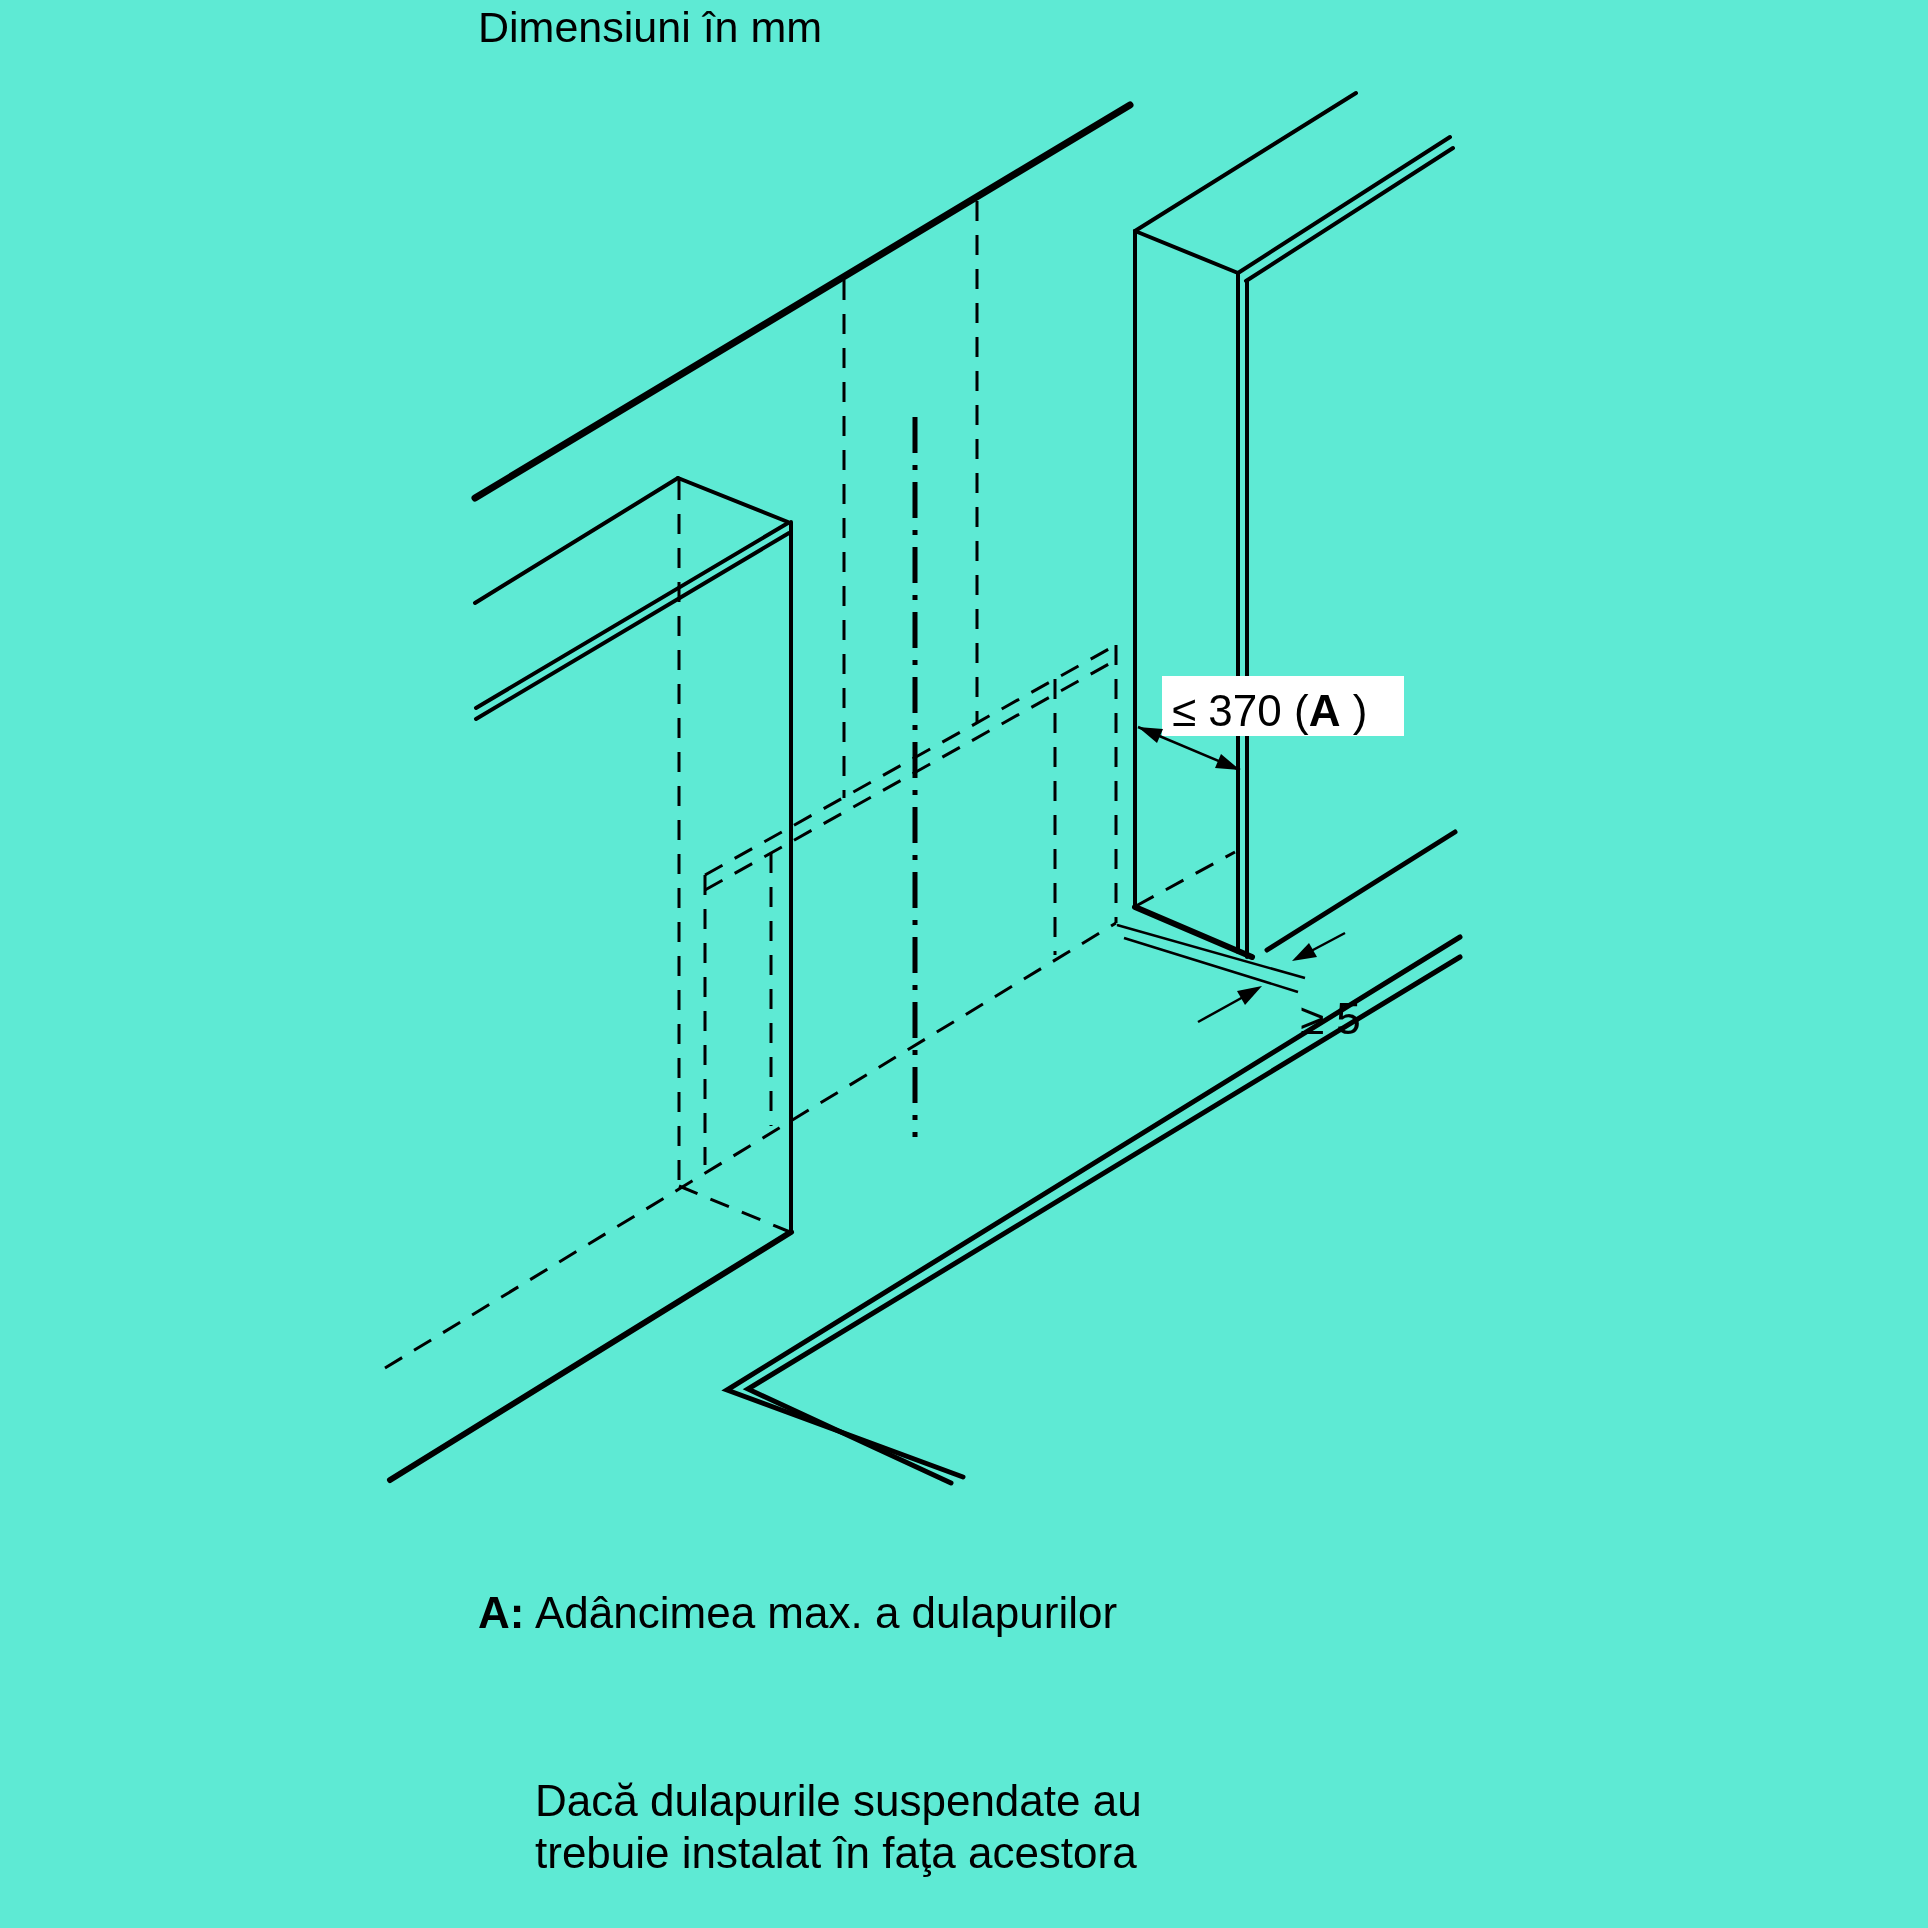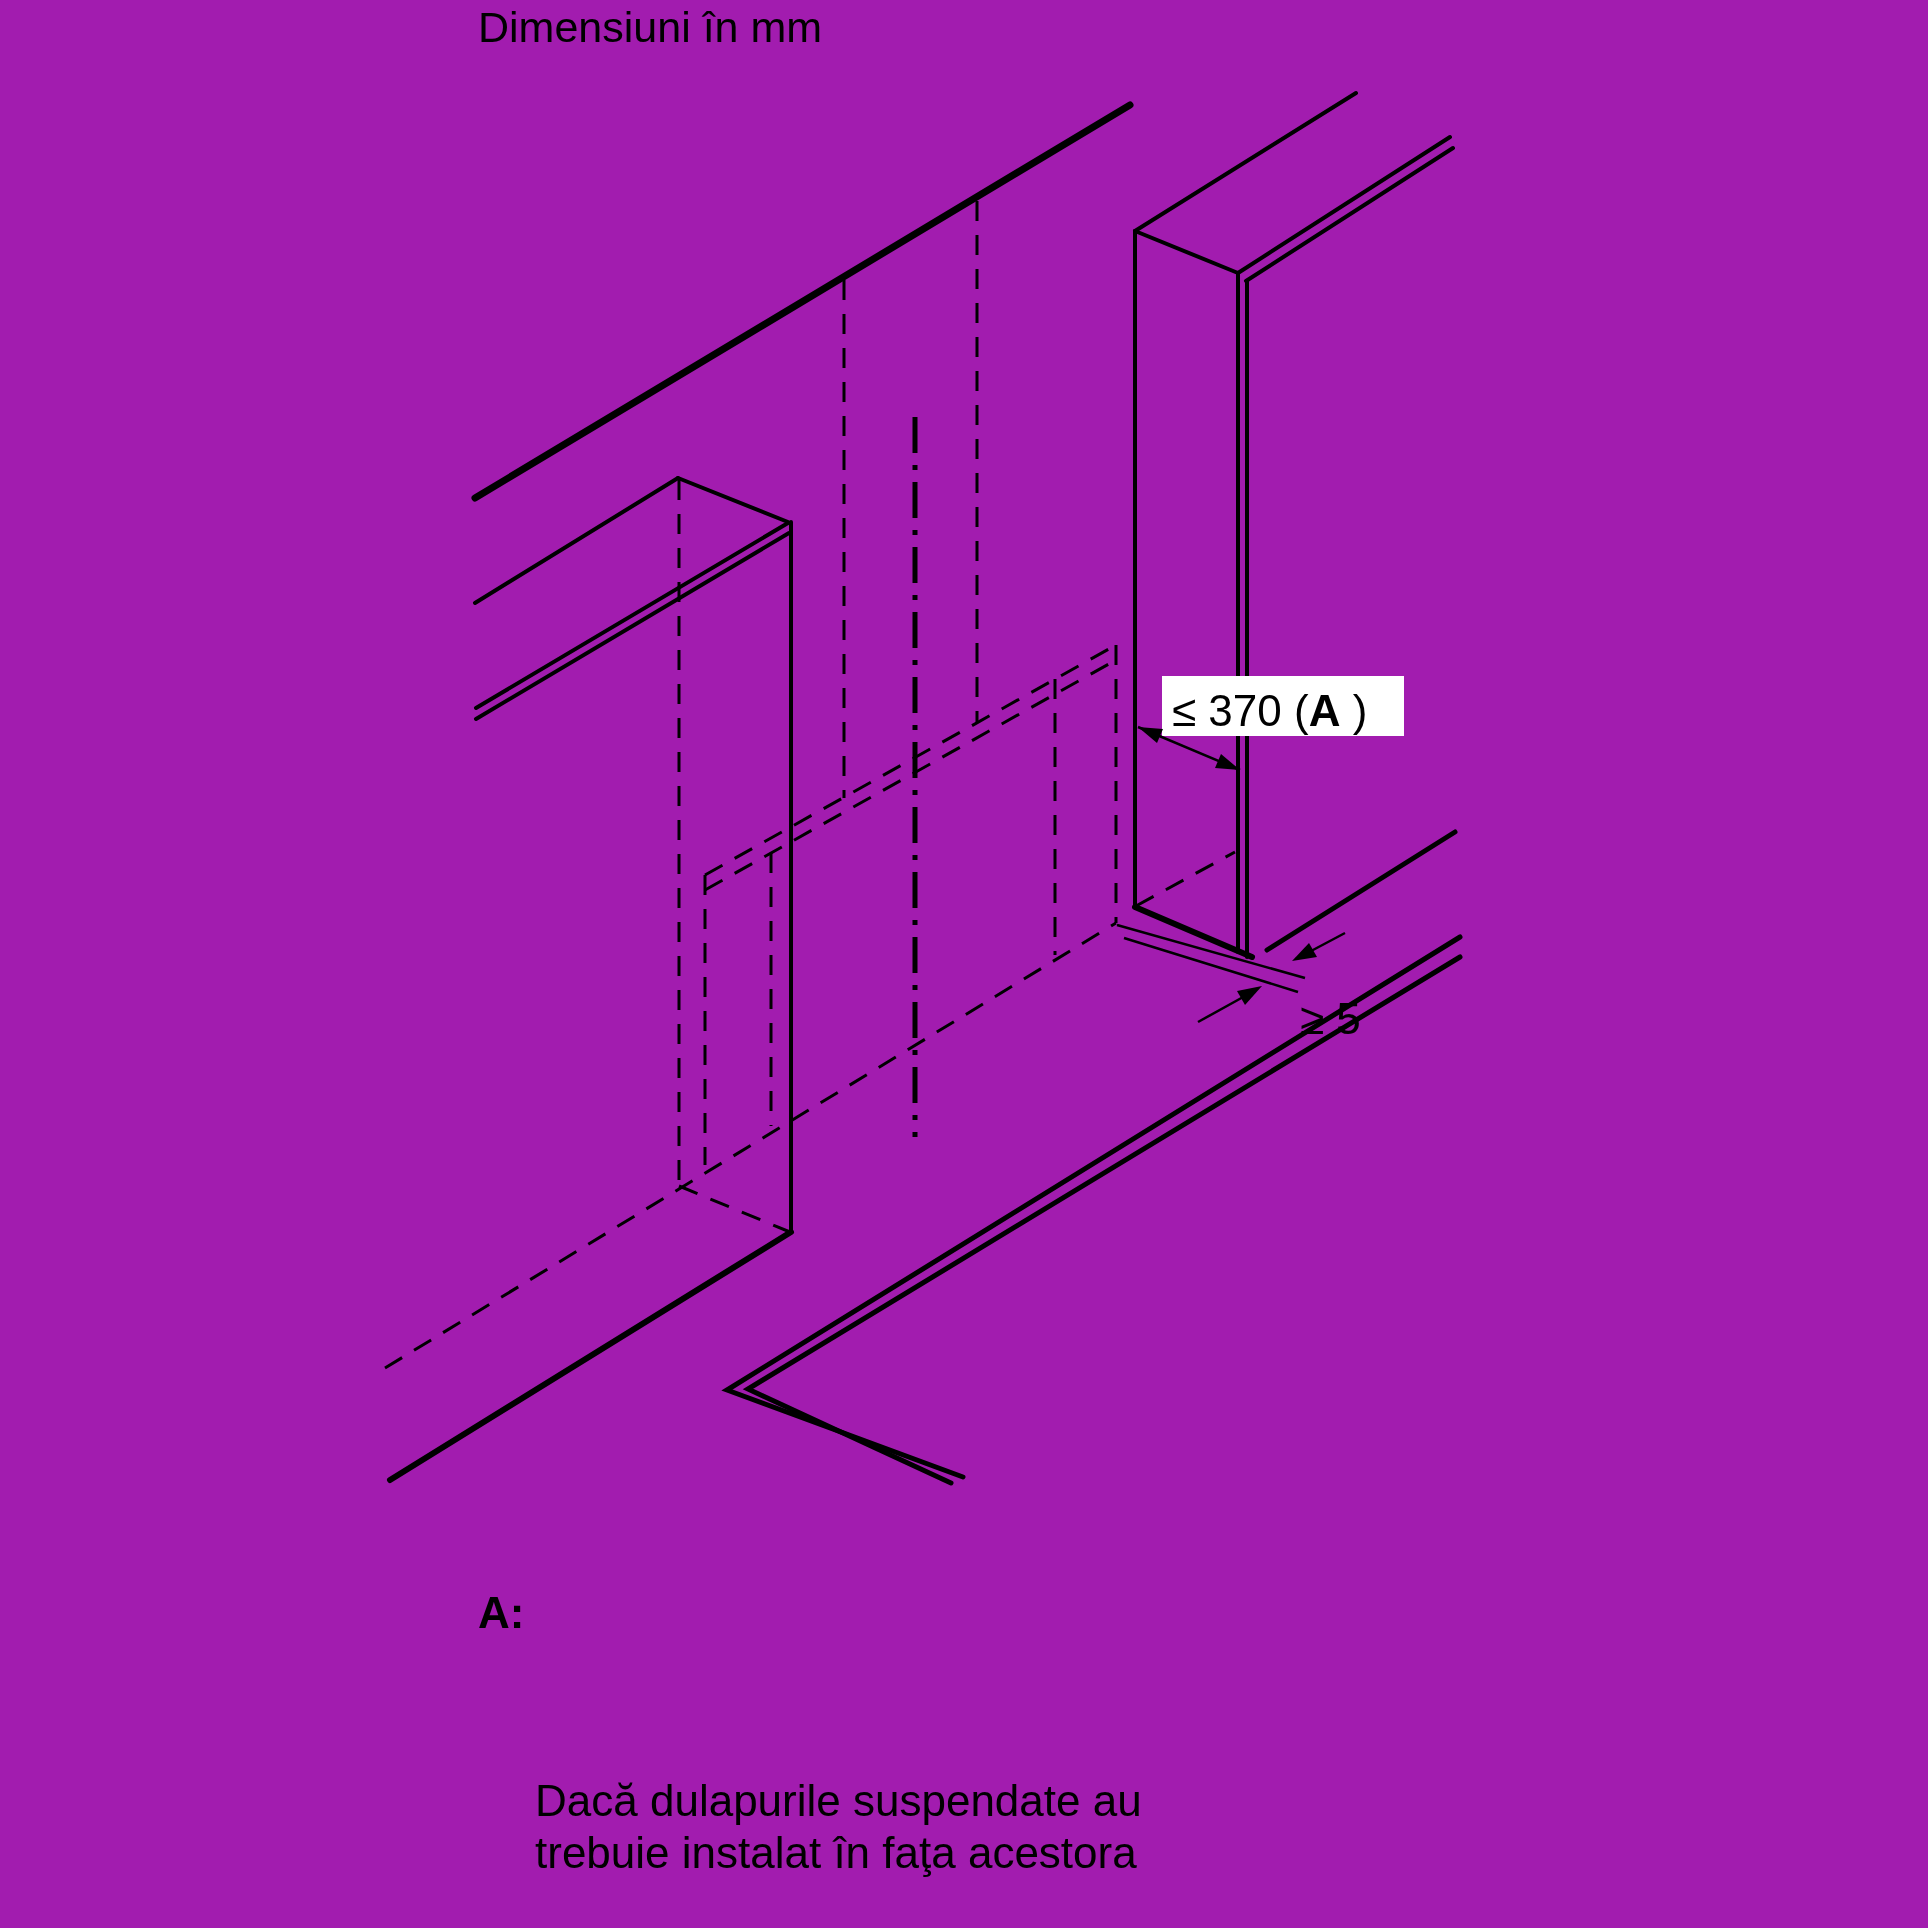--- a/index.html
+++ b/index.html
@@ -1,16 +1,16 @@
 <!DOCTYPE html>
 <html><head>
 <meta charset="utf-8">
 <style>
   html,body{margin:0;padding:0;background:#ffffff;}
-  .page{position:relative;width:1928px;height:1928px;background:#a21caf;overflow:hidden;
+  .page{position:relative;width:1928px;height:1928px;background:#5eead4;overflow:hidden;
         font-family:"Liberation Sans", sans-serif;color:#000;}
   .title{position:absolute;left:478px;top:2px;font-size:43px;line-height:1.2;white-space:pre;}
   svg{position:absolute;left:0;top:0;}
   .notes{position:absolute;left:0;top:0;width:100%;}
   .note-label{position:absolute;left:478px;top:1587px;font-size:44px;line-height:52px;font-weight:bold;}
   .note-lines-1{position:absolute;left:535px;top:1587px;font-size:44px;line-height:52px;}
   .note-lines-2{position:absolute;left:535px;top:1775px;font-size:44px;line-height:52px;}
   .note-line{white-space:pre;}
   svg text{font-family:"Liberation Sans", sans-serif;}
 </style>
@@ -98,20 +98,21 @@
       <polygon points="1292,961 1309,943 1317,957" fill="#000"></polygon>
       <line x1="1198" y1="1022" x2="1245" y2="996" stroke="#000" stroke-width="2.5"></line>
       <polygon points="1262,986 1245,1005 1237,991" fill="#000"></polygon>
       <text x="1300" y="1034" font-size="44" fill="#000">≥ 5</text>
     </g>
   </svg>
 
   <div class="notes">
     <div class="note-label">A:</div>
     <div class="note-lines-1">
+      <div class="note-line">Adâncimea max. a dulapurilor</div>
     </div>
     <div class="note-lines-2">
       <div class="note-line">Dacă dulapurile suspendate au</div>
       <div class="note-line">trebuie instalat în faţa acestora</div>
     </div>
   </div>
 
 </div>
 
 </body></html>

